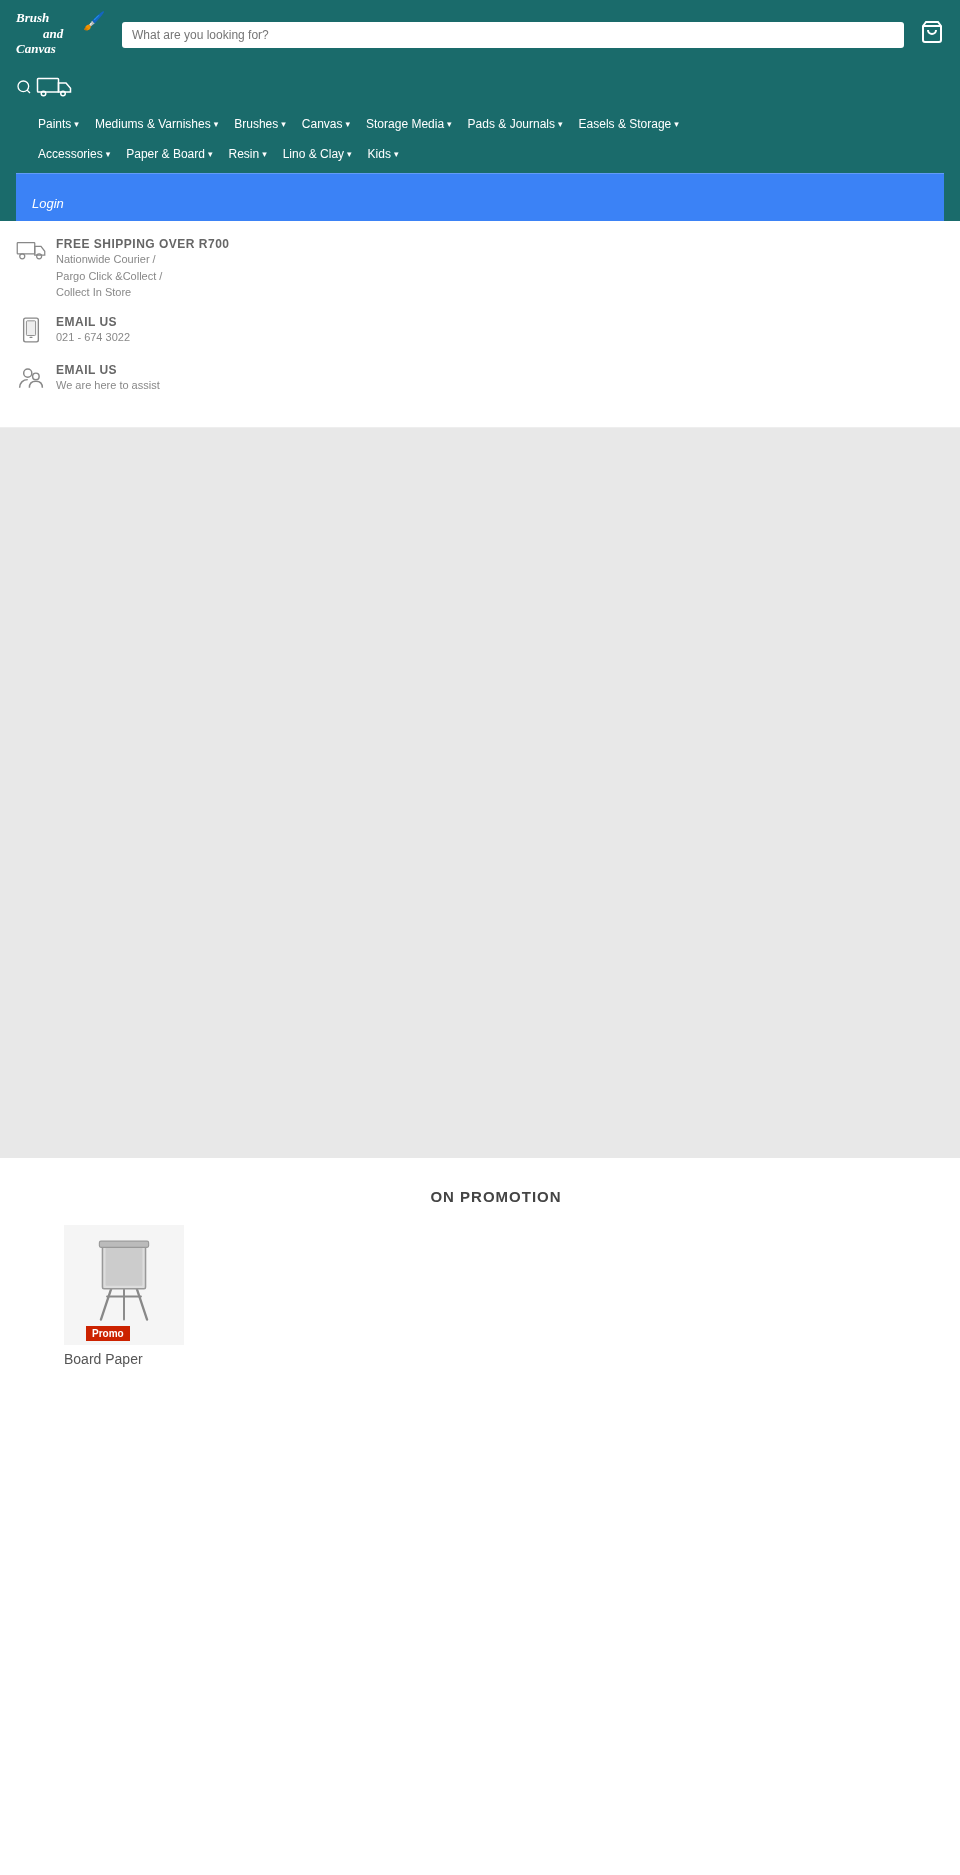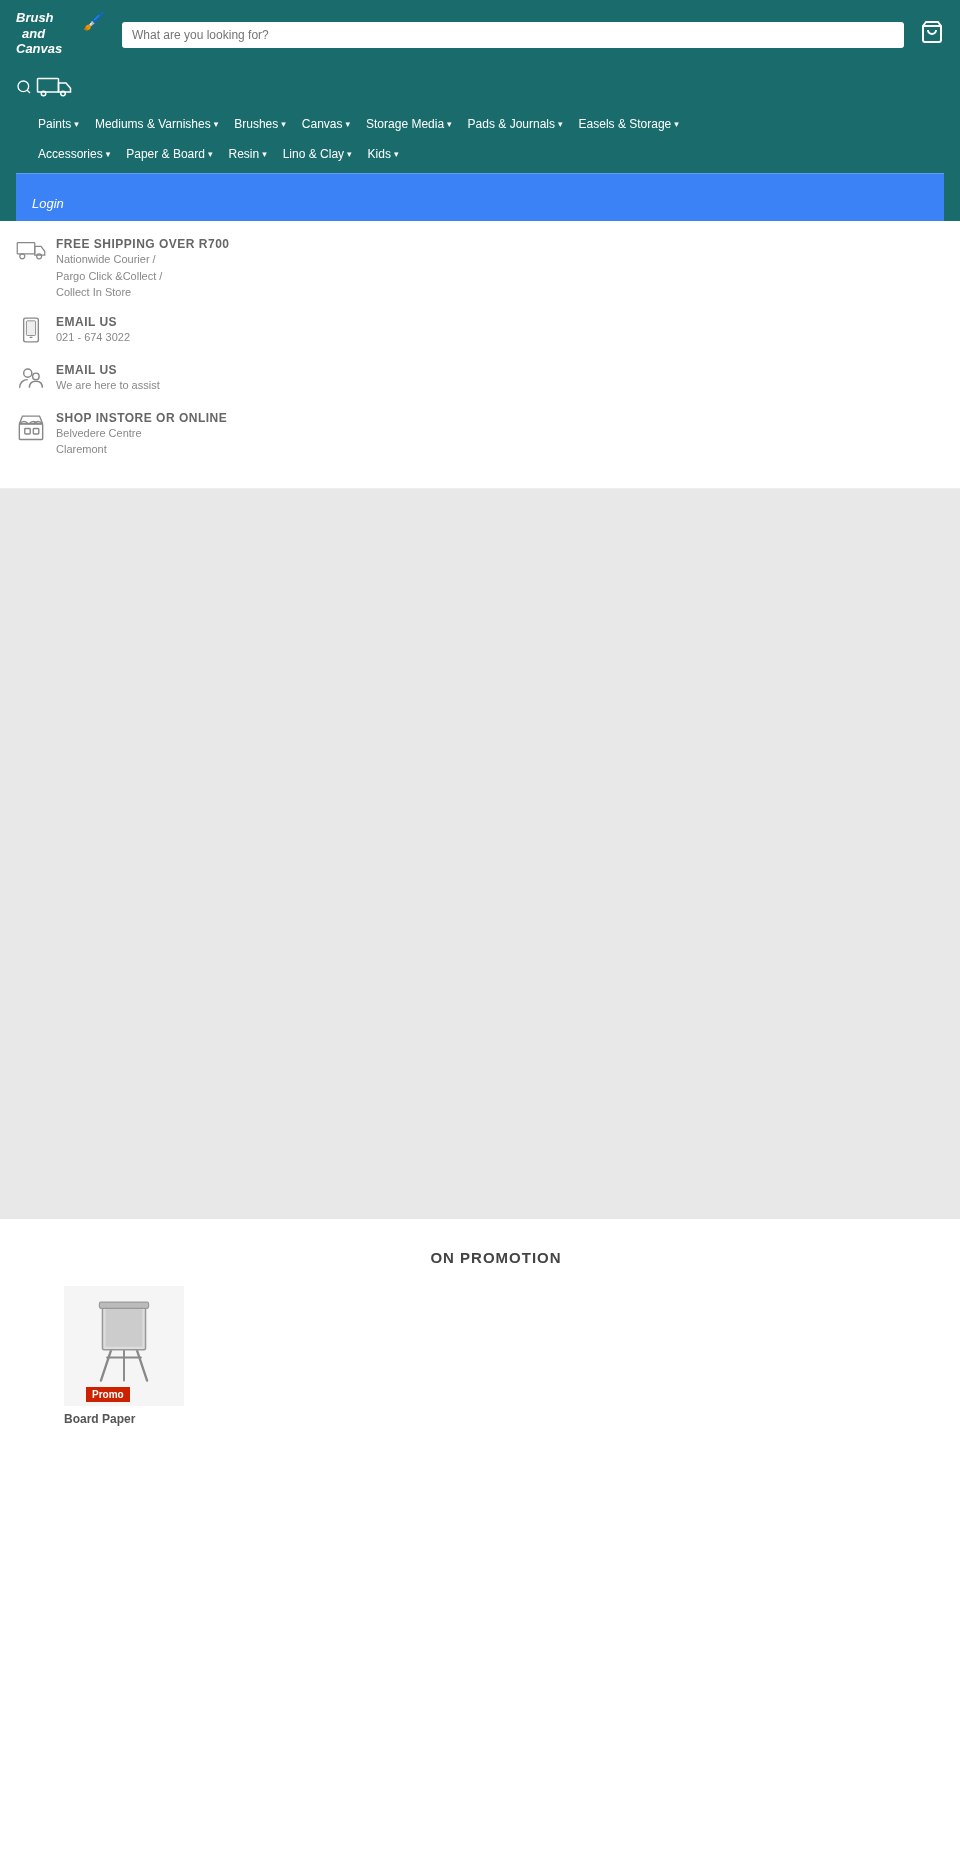--- a/index.html
+++ b/index.html
@@ -187,23 +187,23 @@
     }
   </style>
 </head>
 <body>
 
 <header class="header">
   <div class="header-top">
     <div class="logo-area">
       <div style="position:relative; width:90px; height:50px;">
 
-        <div style="color:#fff; font-family:Liberation Sans, sans-serif; font-style:italic; font-size:13px; font-weight:bold; line-height:1.2;">
+        <div style="color:#fff; font-family:Liberation Serif, serif; font-style:italic; font-size:13px; font-weight:bold; line-height:1.2;">
           <span>Brush</span><br>
-          <span style="margin-left:6px;">and</span><br>
+          <span style="margin-left:27px;">and</span><br>
           <span>Canvas</span>
         </div>
 
         <div style="position:absolute;top:0;right:0;color:#fff;font-size:18px;">🖌️</div>
       </div>
     </div>
     <div class="search-bar">
       <input type="text" placeholder="What are you looking for?" style="">
     </div>
     <div class="cart-icon">
@@ -332,40 +332,20 @@
         <circle cx="22" cy="14" r="4"></circle>
         <path d="M14 28c0-5 3-8 8-8s8 3 8 8"></path>
       </svg>
     </div>
     <div class="info-content">
       <div class="info-title">EMAIL US</div>
       <div class="info-subtitle">We are here to assist</div>
     </div>
   </div>
 
-  <div class="info-item">
-    <div class="info-icon">
-      <svg width="28" height="28" viewBox="0 0 36 36" fill="none" stroke="#888" stroke-width="1.8">
-        <rect x="3" y="14" width="30" height="20" rx="1"></rect>
-        <path d="M3 14l4-10h22l4 10"></path>
-        <rect x="10" y="20" width="7" height="7" rx="1"></rect>
-        <rect x="21" y="20" width="7" height="7" rx="1"></rect>
-        <line x1="3" y1="14" x2="33" y2="14"></line>
-
-        <path d="M3 14 Q9 8 15 14"></path>
-        <path d="M15 14 Q21 8 27 14"></path>
-        <path d="M21 14 Q27 8 33 14"></path>
-      </svg>
-    </div>
-    <div class="info-content">
-      <div class="info-title">SHOP INSTORE OR ONLINE</div>
-      <div class="info-subtitle" style="white-space:pre-line;">Belvedere Centre
-Claremont</div>
-    </div>
-  </div>
 
 </section>
 
 <div class="hero-banner"></div>
 
 <section class="promotion-section">
   <div class="promotion-title">ON PROMOTION</div>
 
   <div class="product-grid">
 
@@ -381,16 +361,16 @@
           <line x1="28" y1="80" x2="72" y2="80" stroke="#888" stroke-width="2.5" stroke-linecap="round"></line>
 
           <rect x="22" y="10" width="56" height="60" rx="2" fill="#ddd" stroke="#999" stroke-width="2"></rect>
 
           <rect x="26" y="14" width="48" height="52" rx="1" fill="#ccc"></rect>
 
           <rect x="18" y="8" width="64" height="8" rx="2" fill="#bbb" stroke="#999" stroke-width="1.5"></rect>
         </svg>
         <span class="promo-badge">Promo</span>
       </div>
-      <div style="font-size:12px; color:#555; margin-top:6px; text-align:left;font-weight:bold;">Board Paper</div>
+      <div style="font-size:14px; color:#555; margin-top:6px; text-align:left;">Board Paper</div>
     </div>
   </div>
 </section>
 
 </body></html>

